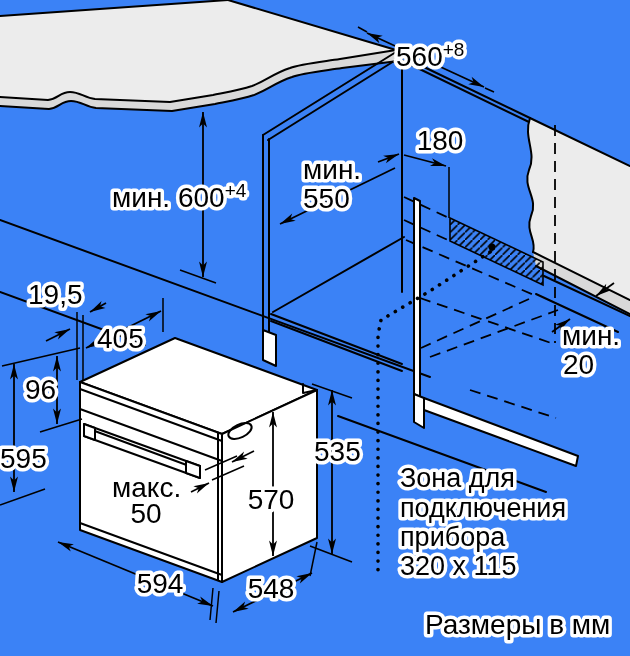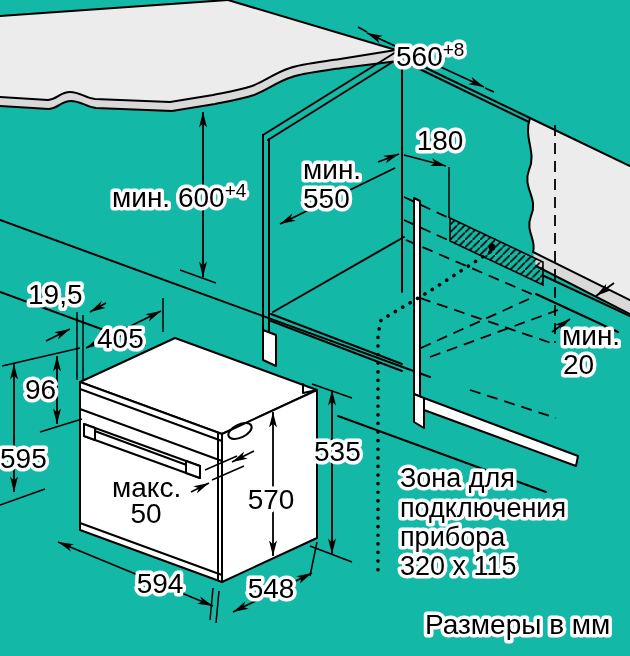--- a/index.html
+++ b/index.html
@@ -1,16 +1,16 @@
 <!DOCTYPE html>
 <html><head>
 <meta charset="utf-8">
 <style>
   html,body{margin:0;padding:0;background:#ffffff;}
-  .stage{position:relative;width:630px;height:656px;background:#14b8a6;overflow:hidden;}
+  .stage{position:relative;width:630px;height:656px;background:#3b82f6;overflow:hidden;}
   svg{display:block;}
   .ln{stroke:#000;stroke-width:2;fill:none;stroke-linecap:round;stroke-linejoin:round;}
   .thin{stroke:#000;stroke-width:1.5;fill:none;}
   .dimln{stroke:#000;stroke-width:1.8;fill:none;}
   .dash{stroke:#000;stroke-width:1.8;fill:none;stroke-dasharray:11 7;}
   .dots{stroke:#000;stroke-width:3.6;fill:none;stroke-dasharray:0.1 8.5;stroke-linecap:round;}
   .wfill{fill:#ffffff;}
   text{font-family:"Liberation Sans","DejaVu Sans",sans-serif;fill:#000;
        paint-order:stroke;stroke:#ffffff;stroke-width:7px;stroke-linejoin:round;}
   .dim{font-size:28px;}

